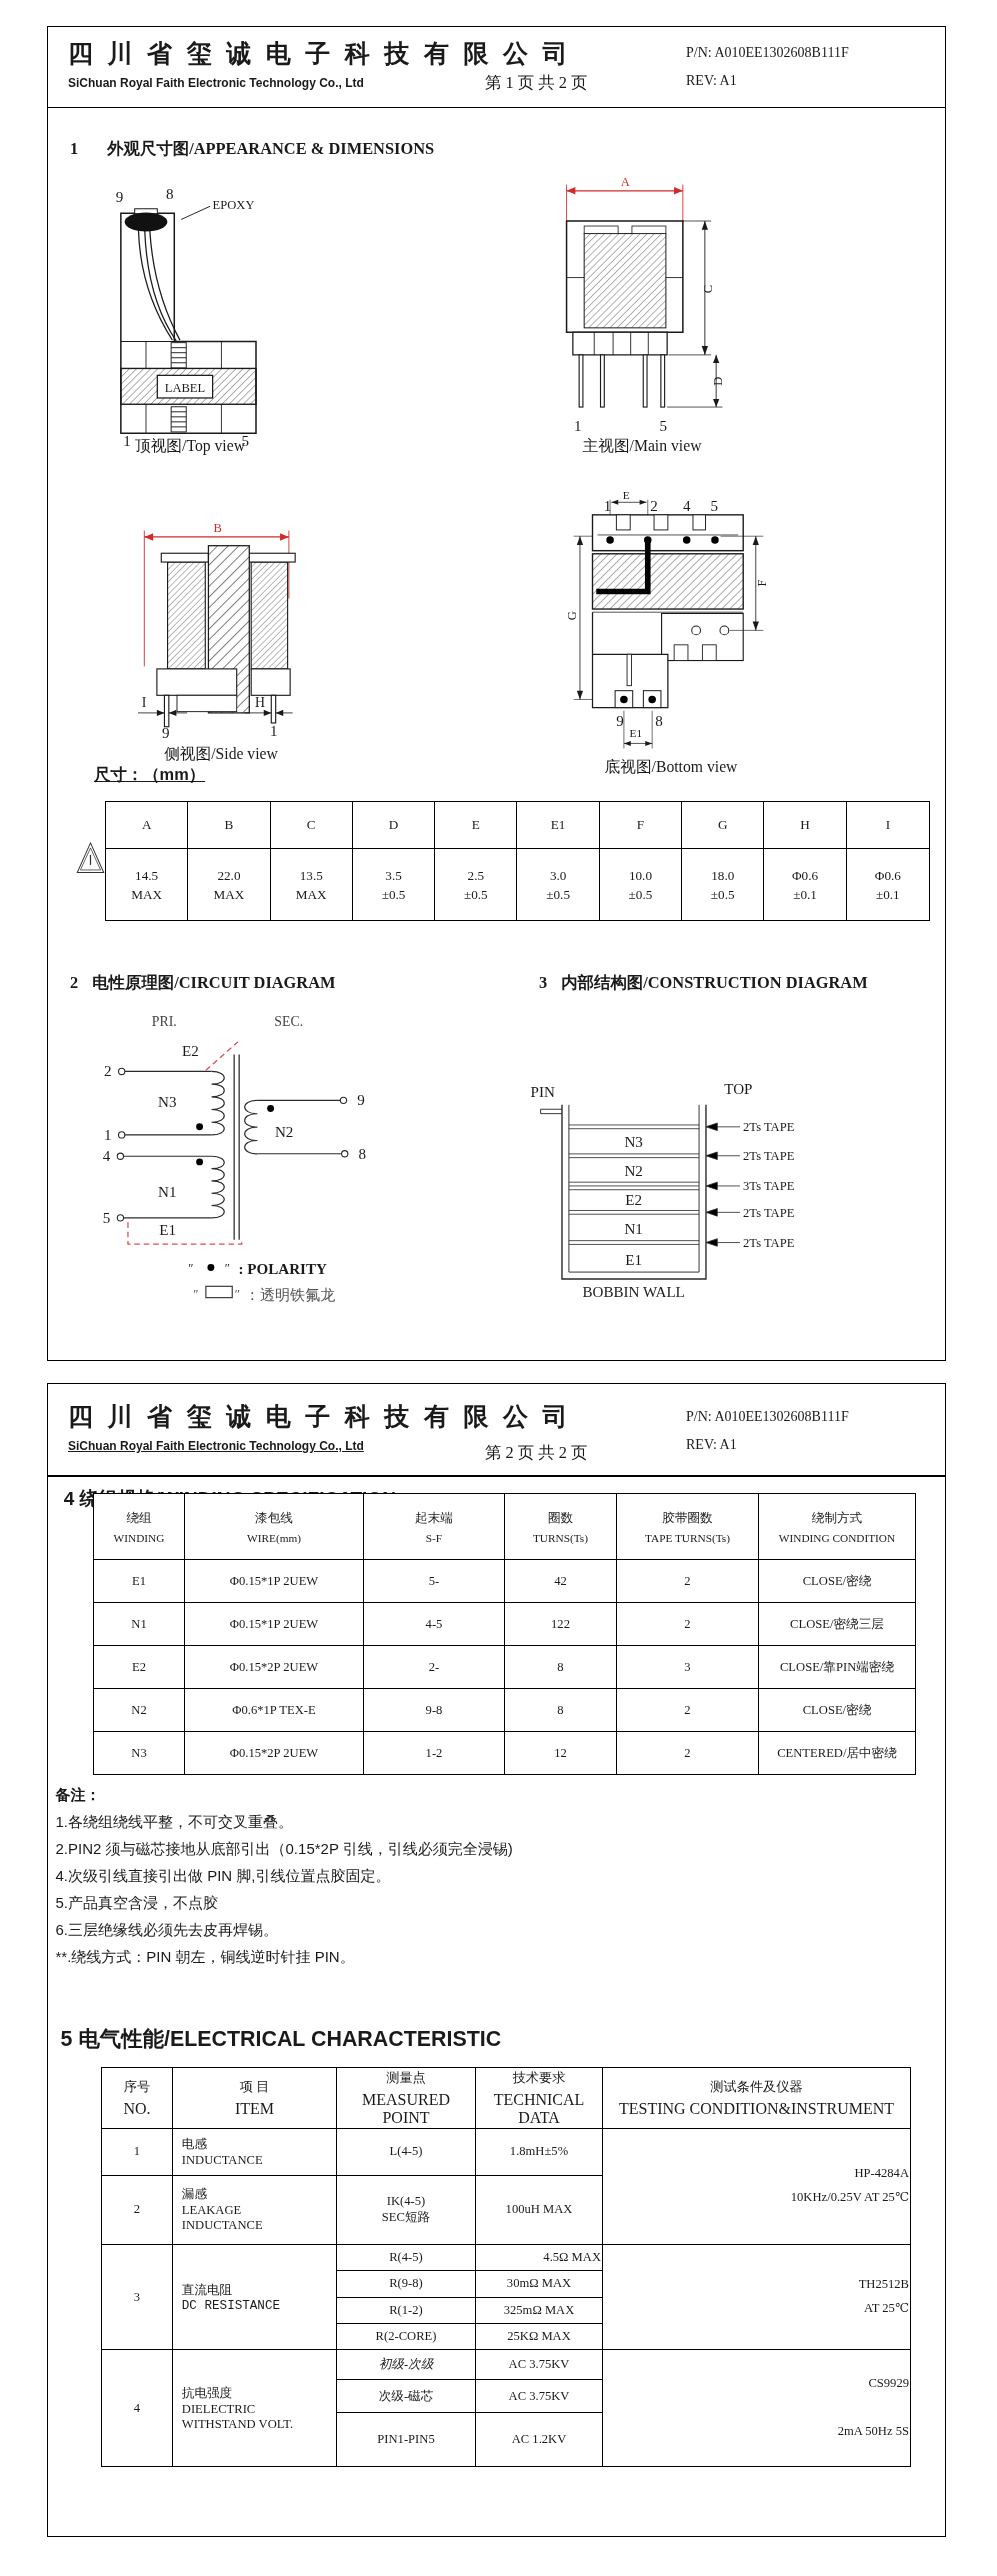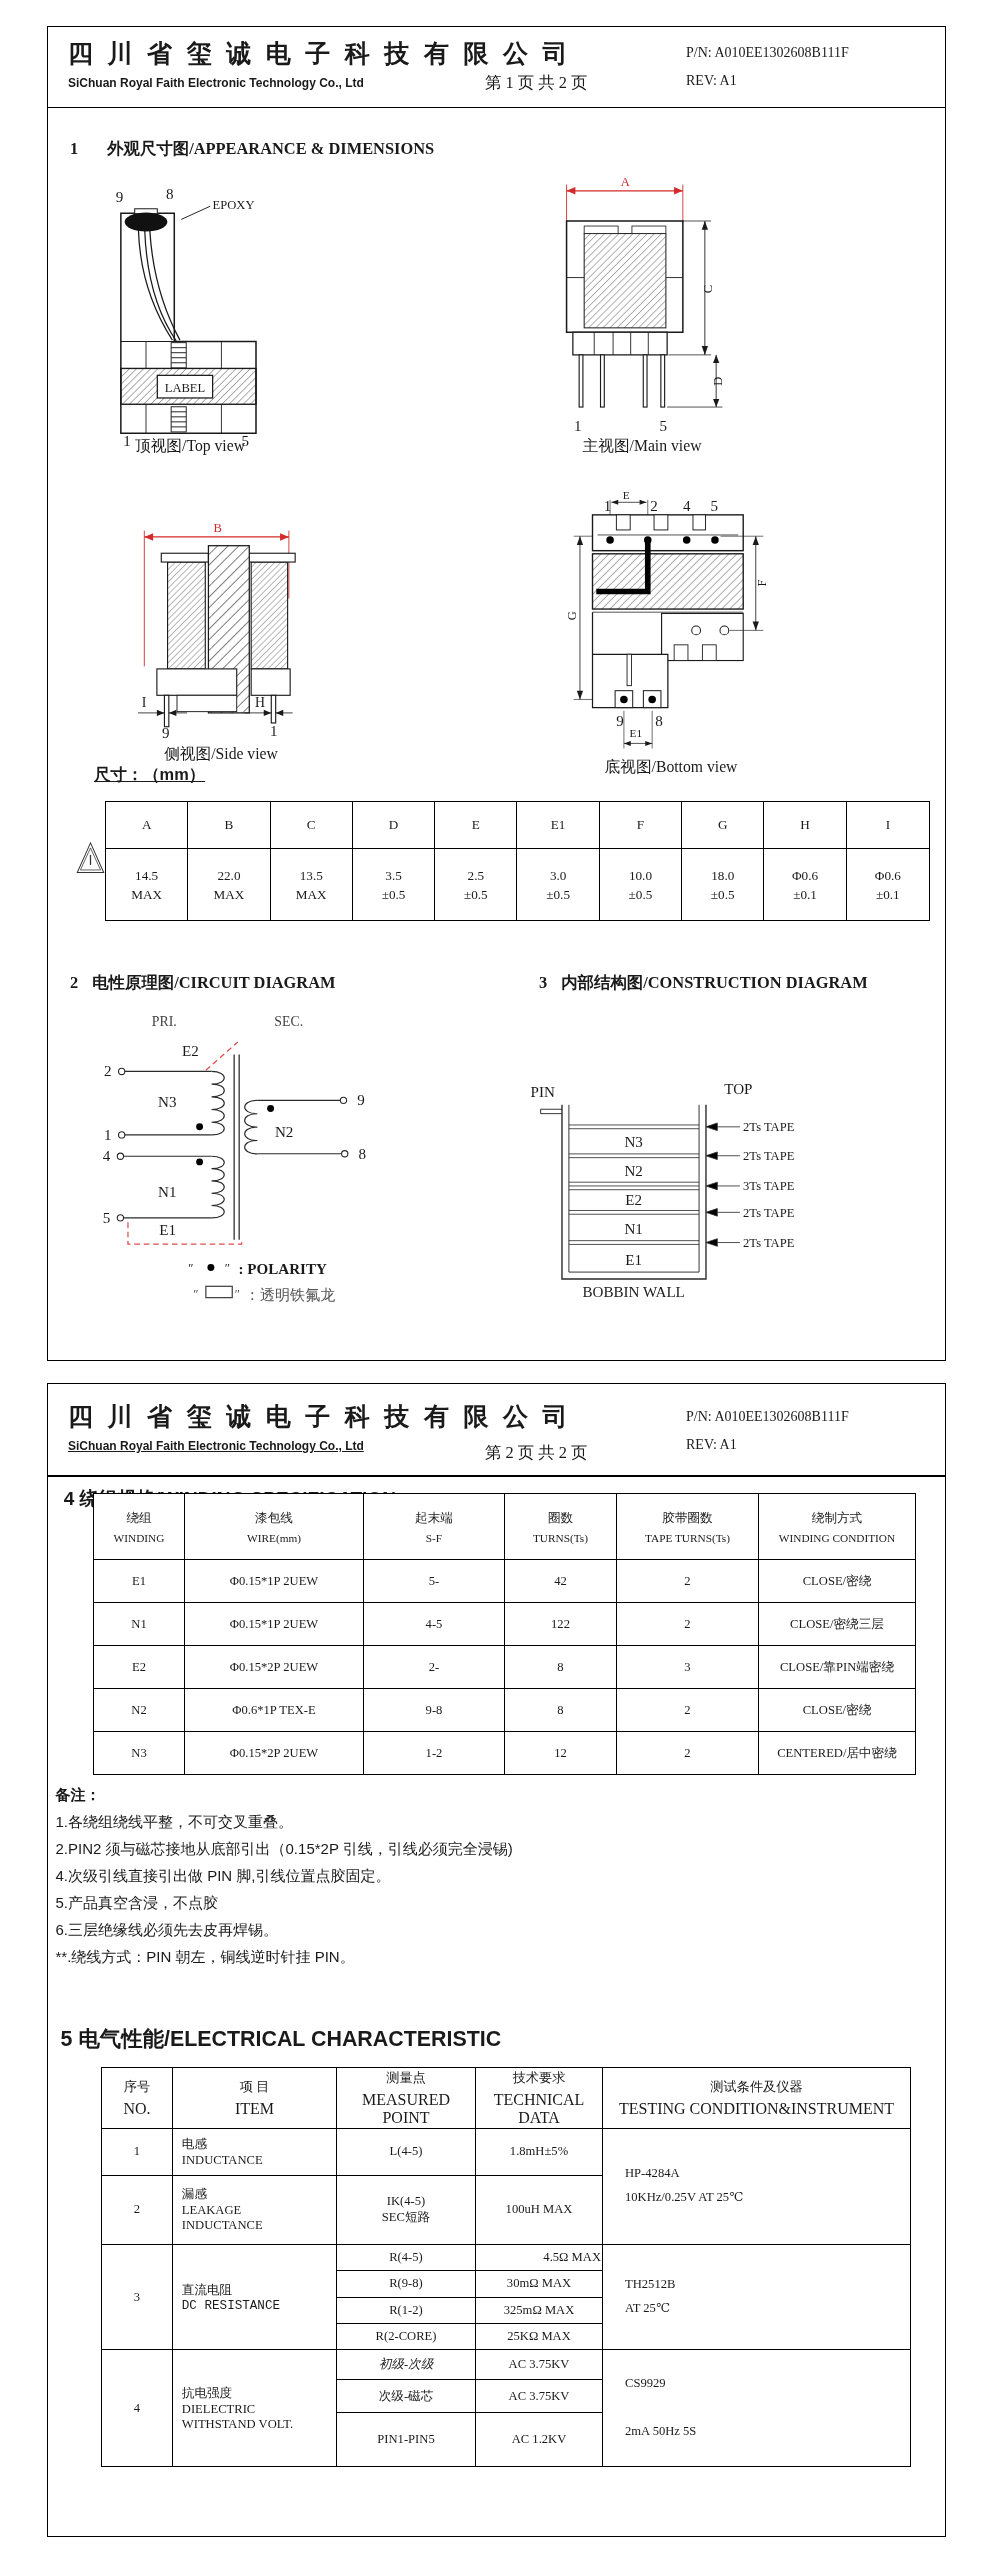--- a/index.html
+++ b/index.html
@@ -34,21 +34,21 @@
   .dimtab tr.dv td{height:69px;line-height:19px;}
   .wtab td{font-size:12.6px;}
   .wtab tr.wh td{height:63px;}
   .wtab tr.wr td{height:40px;}
   .wtab .en{font-size:11.3px;margin-top:5px;}
   .etab td{font-size:12.6px;}
   .etab .cn{font-size:13.2px;}
   .etab .en{font-size:16px;margin-top:3.8px;}
   .left{text-align:left;padding-left:8.8px;}
   .preline{white-space:pre-line;}
-  .cond{text-align:left;padding-left:22px;line-height:1.9;}
+  .cond{text-align:right;padding-left:22px;line-height:1.9;}
   .notes{position:absolute;font-family:"Liberation Sans","DejaVu Sans",sans-serif;
          font-size:15px;line-height:27px;white-space:nowrap;}
   .notes .nt{font-weight:bold;}
   svg{position:absolute;overflow:visible;}
   svg text{font-family:"Liberation Serif","DejaVu Serif",serif;fill:#1a1a1a;}
   .t24{font-size:24px;} .t22{font-size:22px;} .t20{font-size:20px;} .t18{font-size:18px;}
   .tb{font-weight:bold;} .tg{fill:#555;}
 </style>
 </head>
 <body>

